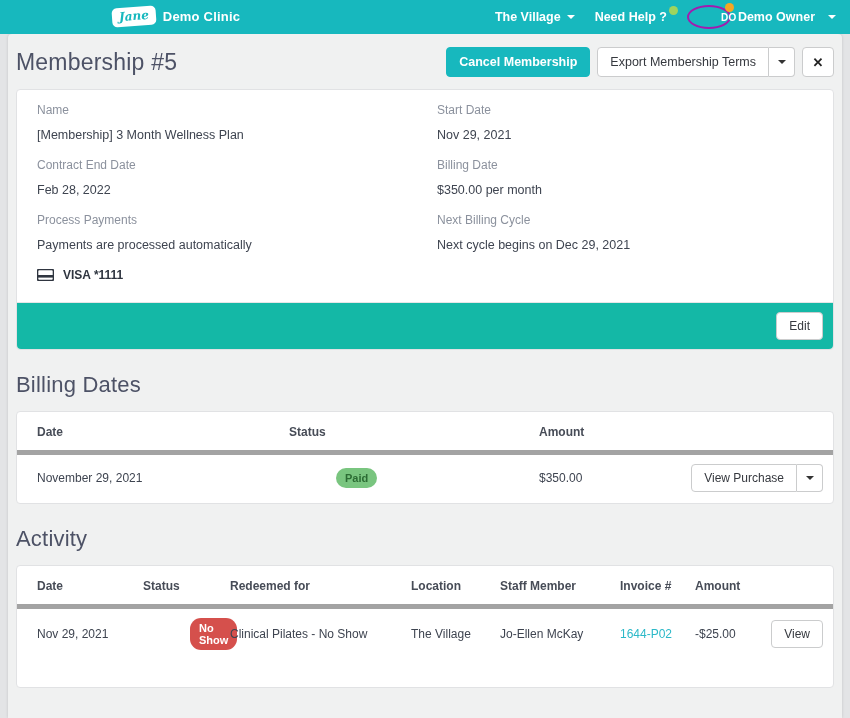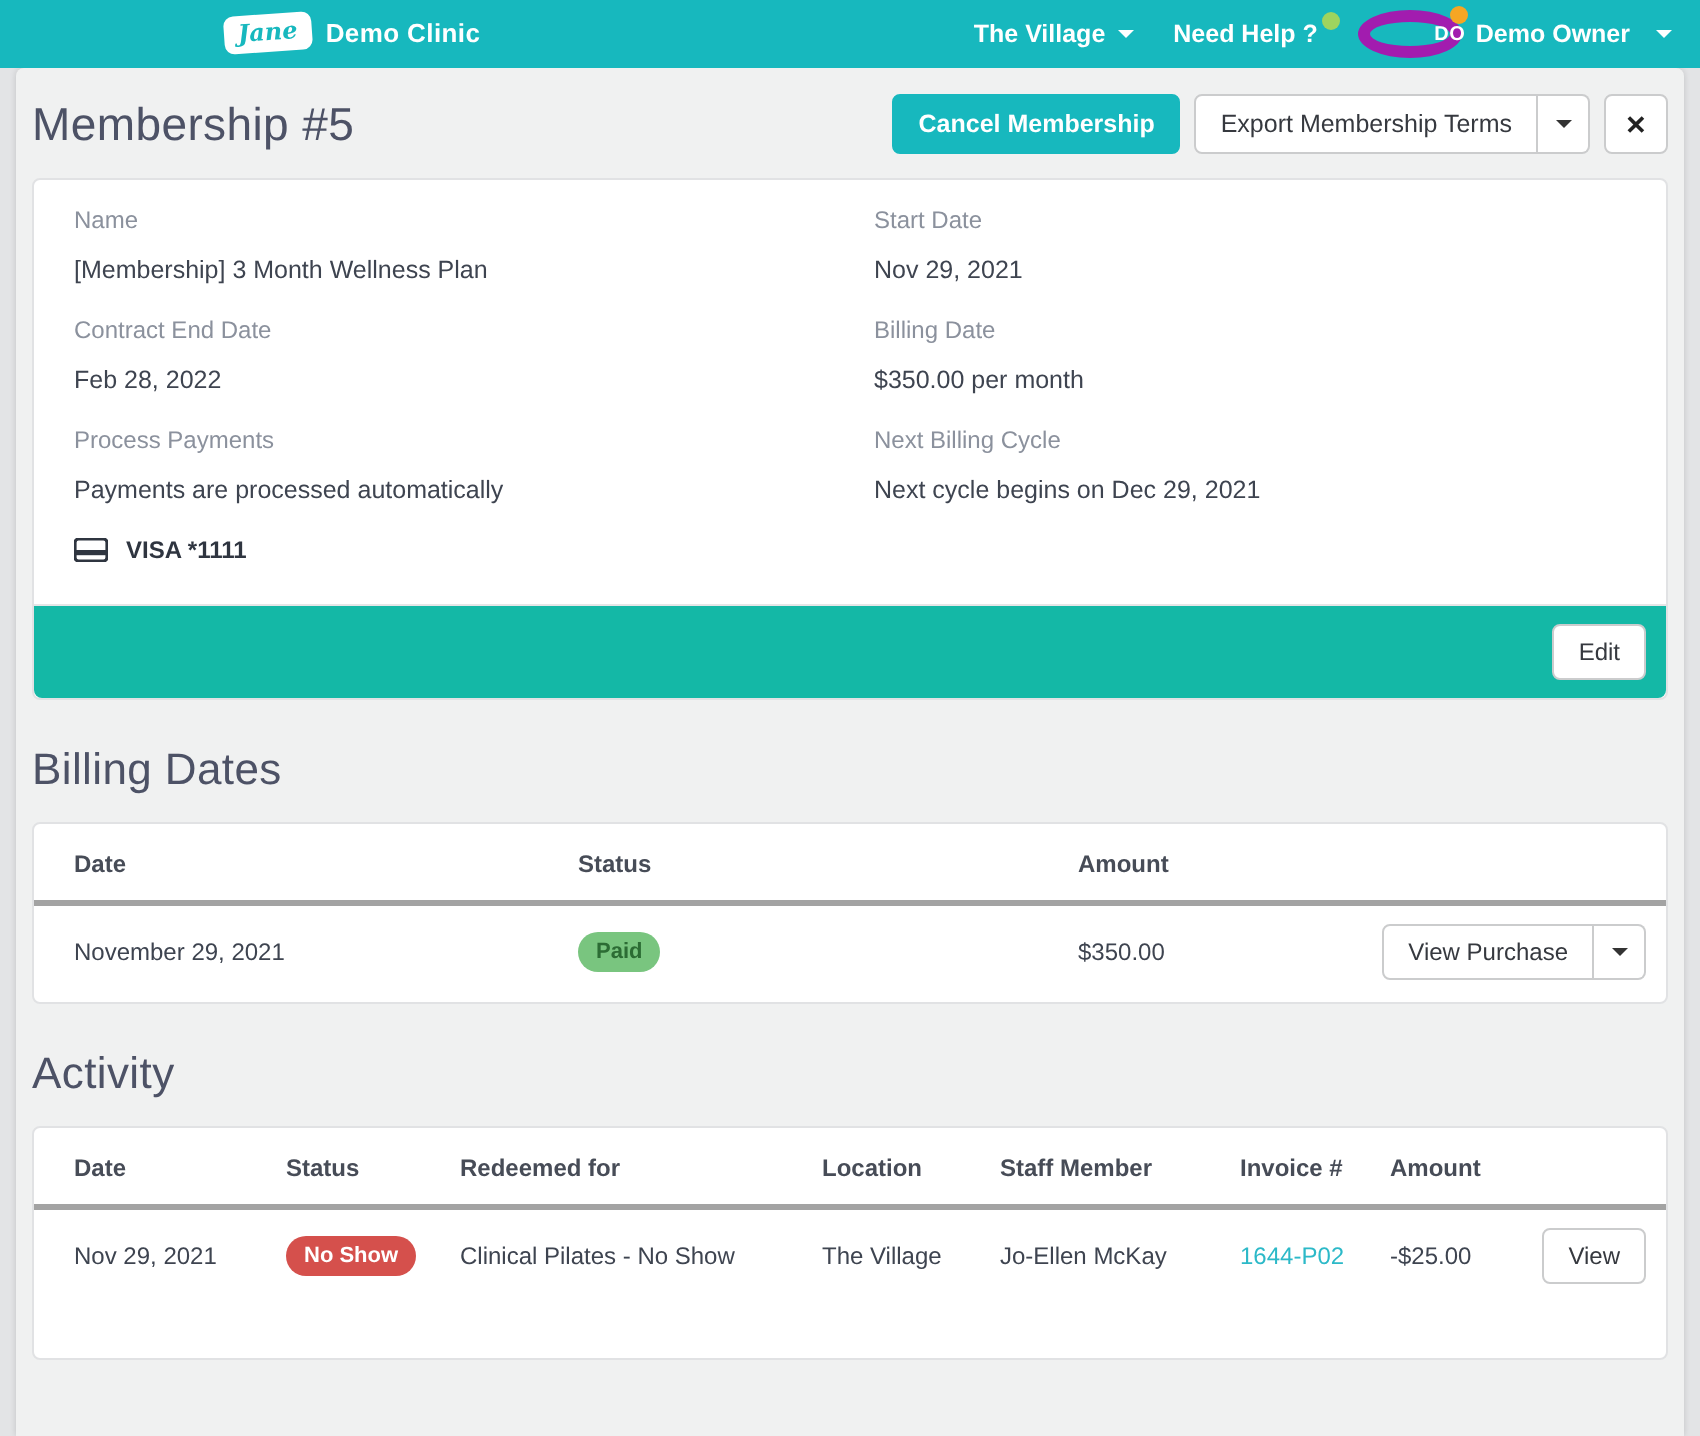--- a/index.html
+++ b/index.html
@@ -31,21 +31,21 @@
   .nav-item { display:flex; align-items:center; cursor:pointer; white-space:nowrap; }
   .caret-w {
     width:0; height:0; border-left:4px solid transparent; border-right:4px solid transparent;
     border-top:4px solid #fff; margin-left:6px; display:inline-block;
   }
   .help-wrap { position:relative; }
   .help-dot { position:absolute; top:-4px; right:-11px; width:9px; height:9px; border-radius:50%; background:#9ed45e; }
   .user-group { display:flex; align-items:center; gap:7px; cursor:pointer; }
   .avatar-wrap { position:relative; }
   .avatar {
-    width:24px; height:24px; border-radius:50%; border:6px solid #a21caf;
+    width:24px; height:24px; border-radius:50%; border:2px solid #a21caf;
     display:flex; align-items:center; justify-content:center;
     font-size:10px; font-weight:bold; letter-spacing:.3px;padding-left:40px;
   }
   .avatar-dot { position:absolute; top:-2px; right:-3px; width:9px; height:9px; border-radius:50%; background:#f6a623; }
 
   
   .modal {
     position:absolute; left:8px; right:8px; top:34px; bottom:0;
     background:#f0f1f1; border-radius:4px 4px 0 0;
     box-shadow:0 0 3px rgba(0,0,0,.15); overflow:hidden;
@@ -91,34 +91,34 @@
     background:#14b8a6; border-top:1px solid #e5e6e7; padding:9px 10px;
     display:flex; justify-content:flex-end; border-radius:0 0 4px 4px;
   }
 
   .section-title { font-size:22px; font-weight:300; color:#4d5266; margin:22px 0 13px 8px; letter-spacing:.2px; }
 
   
   .table-head {
     display:flex; align-items:center; padding:13px 14px 11px 20px;
     font-size:12px; font-weight:bold; color:#474c57;
-    border-bottom:3px solid #a3a3a3;
+    border-bottom:5px solid #a3a3a3;
   }
   .table-row {
     display:flex; align-items:center; padding:9px 10px 11px 20px;
     font-size:12px; color:#3e4450;
   }
   .bd-c1 { width:252px; } .bd-c2 { width:250px; } .bd-c3 { flex:1; }
   .ac-c1 { width:106px; } .ac-c2 { width:87px; } .ac-c3 { width:181px; }
   .ac-c4 { width:89px; } .ac-c5 { width:120px; } .ac-c6 { width:75px; } .ac-c7 { flex:1; }
   .row-action { margin-left:auto; display:flex; align-items:center; }
 
   .badge {
     display:inline-block; padding:4px 9px; border-radius:11px;
-    font-size:11px; font-weight:bold; line-height:1.1;
+    font-size:11px; font-weight:bold; line-height:1.1;margin-left:47px;
   }
   .badge-paid { background:#79c57f; color:#2c6c34; }
   .badge-noshow { background:#d5504c; color:#fff; }
   .invoice-link { color:#2cb9c8; cursor:pointer; text-decoration:none; }
   .card-activity { padding-bottom:26px; }
 </style>
 </head>
 <body>
 
 <div class="navbar">

